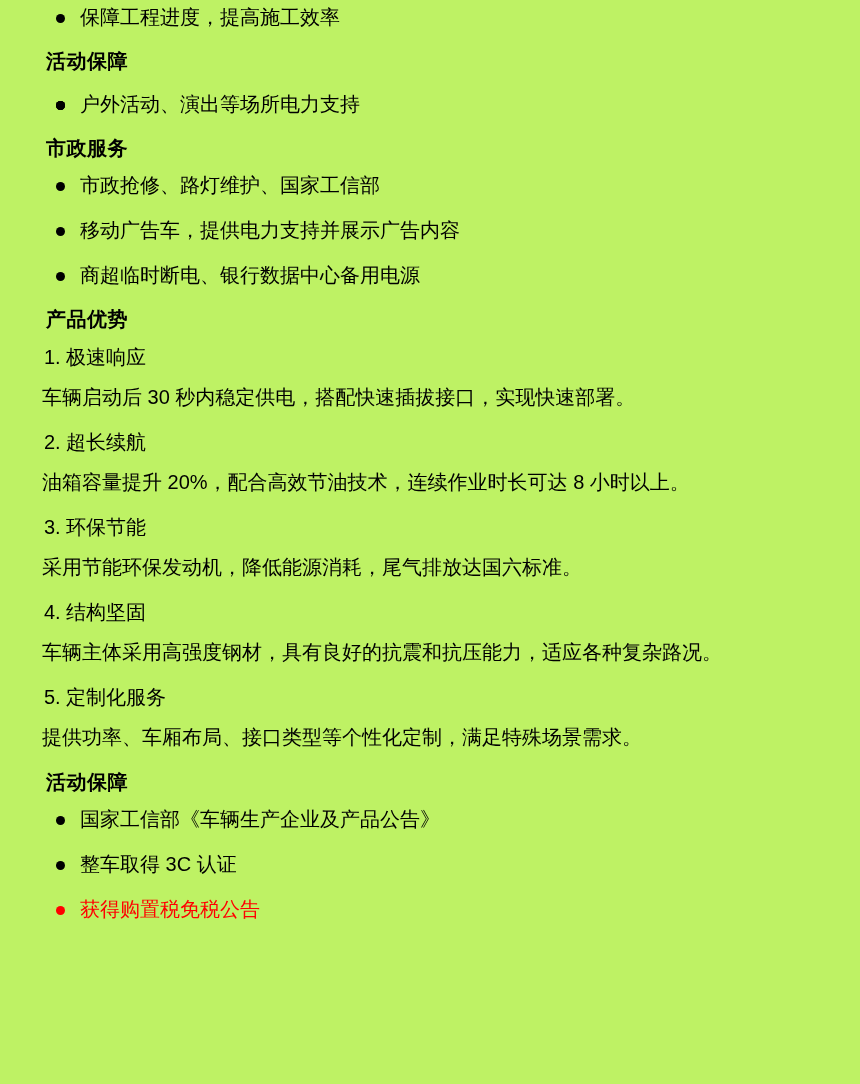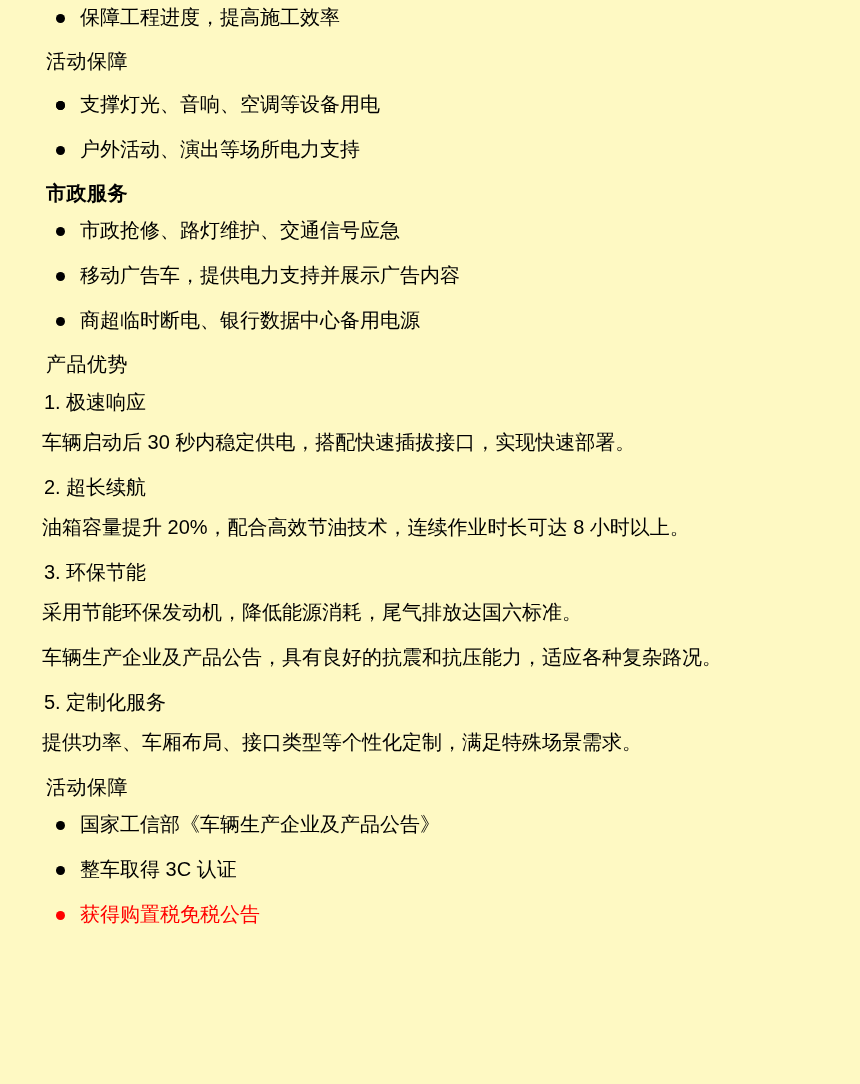--- a/index.html
+++ b/index.html
@@ -11,27 +11,27 @@
     width: 860px;
     min-height: 1084px;
     font-family: "Liberation Serif", "DejaVu Serif", serif;
     color: #000000;
   }
   .page {
     width: 860px;
     min-height: 1084px;
     box-sizing: border-box;
     padding: 6px 42px 0 42px;
-    background: #fef9c3;
+    background: #bef264;
   }
 
   
   .section-heading {
     font-family: "Liberation Sans", sans-serif;
-    font-weight: normal;
+    font-weight: bold;
     font-size: 20px;
     line-height: 1.0;
     margin: 22px 0 16px 4px;
     letter-spacing: 0.5px;
   }
   .section-heading.serif {
     font-family: Liberation Sans, sans-serif;
     font-weight: bold;
   }
 
@@ -110,33 +110,32 @@
     </li>
   </ul>
 
   <div class="section-heading">活动保障</div>
   <ul class="bullets">
     <li>
       <span class="dot"></span>
     </li>
     <li>
       <span class="dot"></span>
-      <span class="txt sans">支撑灯光、音响、空调等设备用电</span>
     </li>
     <li>
       <span class="dot"></span>
       <span class="txt sans">户外活动、演出等场所电力支持</span>
     </li>
   </ul>
 
   <div class="section-heading serif">市政服务</div>
   <ul class="bullets">
     <li>
       <span class="dot"></span>
-      <span class="txt serif">市政抢修、路灯维护、交通信号应急</span>
+      <span class="txt serif">市政抢修、路灯维护、国家工信部</span>
     </li>
     <li>
       <span class="dot"></span>
       <span class="txt serif">移动广告车，提供电力支持并展示广告内容</span>
     </li>
     <li>
       <span class="dot"></span>
       <span class="txt serif">商超临时断电、银行数据中心备用电源</span>
     </li>
   </ul>
@@ -151,21 +150,24 @@
   <div class="adv-item">
     <span class="num">2.</span><span>超长续航</span>
   </div>
   <div class="adv-desc">油箱容量提升 20%，配合高效节油技术，连续作业时长可达 8 小时以上。</div>
 
   <div class="adv-item">
     <span class="num">3.</span><span>环保节能</span>
   </div>
   <div class="adv-desc">采用节能环保发动机，降低能源消耗，尾气排放达国六标准。</div>
 
-  <div class="adv-desc justify">车辆生产企业及产品公告，具有良好的抗震和抗压能力，适应各种复杂路况。</div>
+  <div class="adv-item">
+    <span class="num">4.</span><span>结构坚固</span>
+  </div>
+  <div class="adv-desc justify">车辆主体采用高强度钢材，具有良好的抗震和抗压能力，适应各种复杂路况。</div>
 
   <div class="adv-item">
     <span class="num">5.</span><span>定制化服务</span>
   </div>
   <div class="adv-desc">提供功率、车厢布局、接口类型等个性化定制，满足特殊场景需求。</div>
 
   <div class="section-heading">活动保障</div>
   <ul class="bullets">
     <li>
       <span class="dot"></span>

